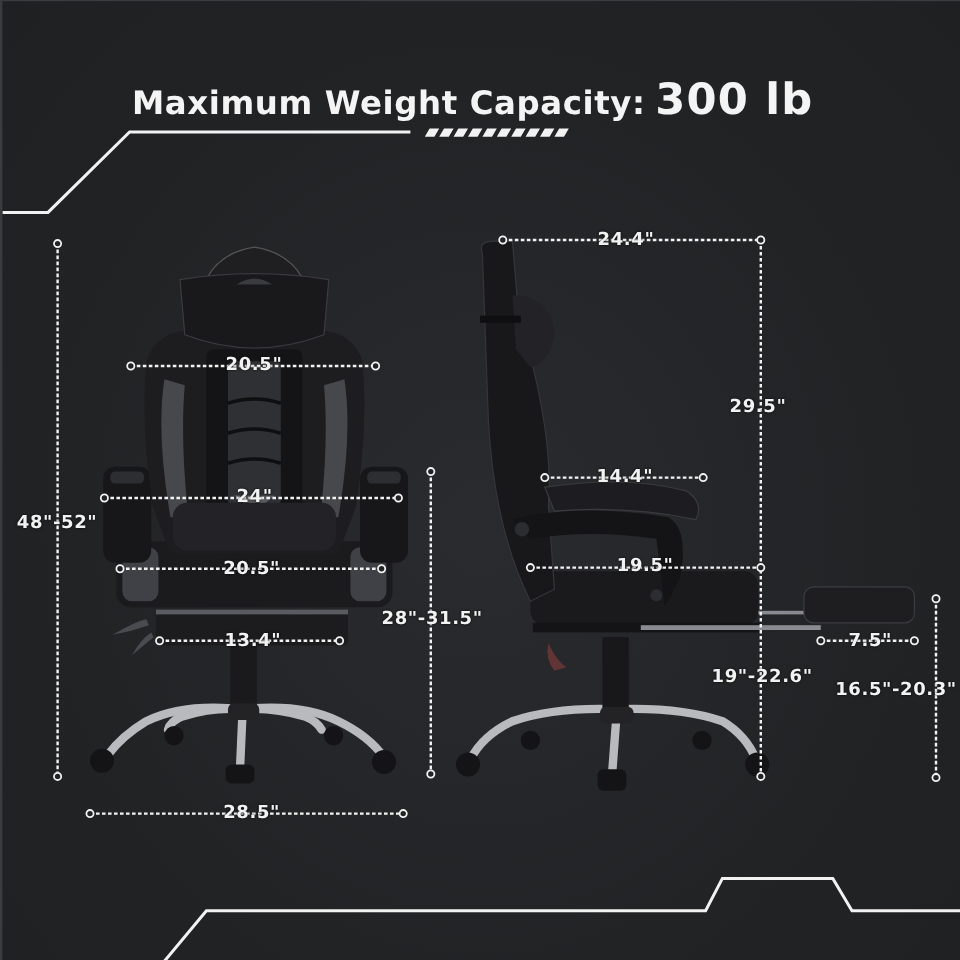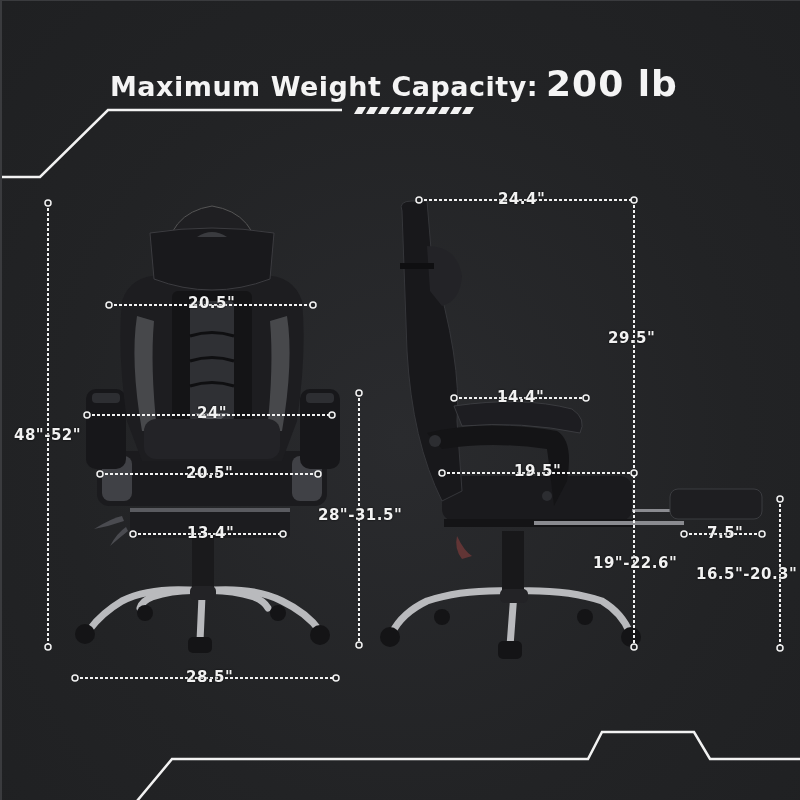--- a/index.html
+++ b/index.html
@@ -159,21 +159,21 @@
       <circle cx="440" cy="472" r="3"></circle>
         <circle cx="632" cy="472" r="3"></circle>
       <circle cx="682" cy="533" r="3"></circle>
         <circle cx="760" cy="533" r="3"></circle>
       <circle cx="778" cy="498" r="3"></circle>
         <circle cx="778" cy="647" r="3"></circle>
     </g>
   </svg>
 
   <div class="title">
-    <span>Maximum Weight Capacity:</span><span class="val">200 lb</span>
+    <span>Maximum Weight Capacity:</span><span class="val">300 lb</span>
   </div>
 
   <div class="lbl" style="left:12px;top:425px;">48"-52"</div>
   <div class="lbl" style="left:186px;top:293px;">20.5"</div>
   <div class="lbl" style="left:195px;top:403px;">24"</div>
   <div class="lbl" style="left:184px;top:463px;">20.5"</div>
   <div class="lbl" style="left:185px;top:523px;">13.4"</div>
   <div class="lbl" style="left:316px;top:505px;">28"-31.5"</div>
   <div class="lbl" style="left:184px;top:667px;">28.5"</div>
 

